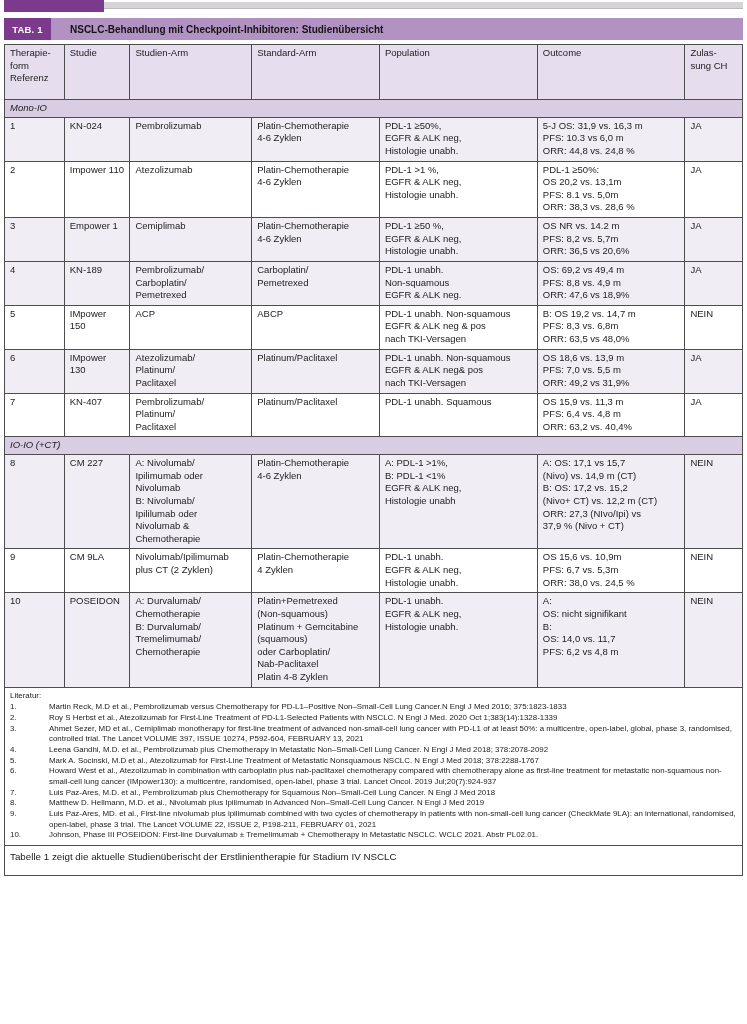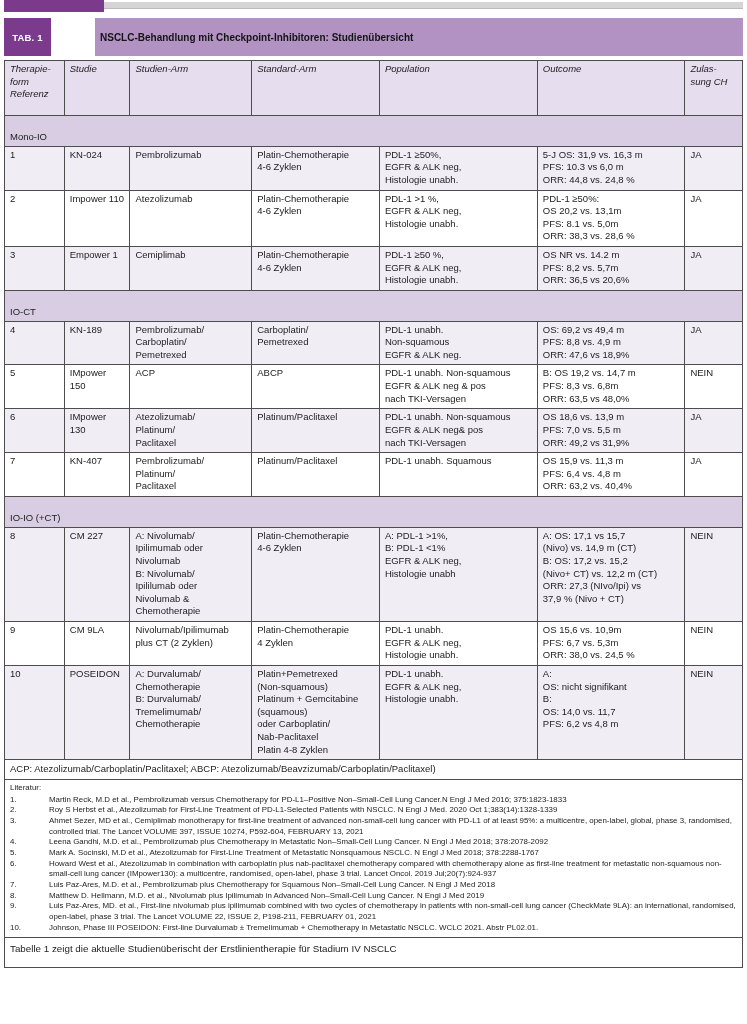--- a/index.html
+++ b/index.html
@@ -4,27 +4,27 @@
 <style>
   html,body{margin:0;padding:0;background:#ffffff;}
   body{width:747px;height:1024px;font-family:"Liberation Sans",sans-serif;color:#1c1c1c;-webkit-font-smoothing:antialiased;}
   .page{padding:0 4px;}
   :root{
     --accent:#7c3a8d; --titlebar:#b292c3; --colhead:#e6ddee; --section:#d9cde4; --rowtint:#f1edf5;
   }
   .top-deco{display:flex;align-items:flex-start;padding-top:0;}
   .deco-purple{width:100px;height:12px;background:var(--accent);}
   .deco-gray{flex:1;height:6px;background:#d6d4d6;margin-top:2px;border-bottom:1px solid #bdbbbd;}
-  .title-bar{display:flex;height:38px;margin-top:6px;gap:44px;}
+  .title-bar{display:flex;height:22px;margin-top:6px;}
   .tab-label{width:47px;background:var(--accent);color:#fff;font-weight:bold;font-size:9.5px;display:flex;align-items:center;justify-content:center;letter-spacing:.2px;}
-  .title-text{flex:1;background:var(--titlebar);color:#141414;font-weight:bold;font-size:10px;display:flex;align-items:center;padding-left:5px;}
+  .title-text{flex:1;background:var(--titlebar);color:#141414;font-weight:bold;font-size:10px;display:flex;align-items:center;padding-left:19px;}
   table.study-table{width:739px;border-collapse:collapse;table-layout:fixed;margin-top:4px;border:1.5px solid #3c3c3c;}
   .study-table th,.study-table td{border:1px solid #4d4d4d;padding:2px 5px 3px 5px;vertical-align:top;font-size:9.5px;line-height:1.33;text-align:left;white-space:pre-line;word-wrap:break-word;}
-  .study-table thead th{background:var(--colhead);font-weight:normal;height:49px;font-style:italic;}
-  .section-row td{background:var(--section);padding-top:15px;padding-bottom:2px;}
+  .study-table thead th{background:var(--colhead);font-weight:normal;height:49px;}
+  .section-row td{background:var(--section);padding-top:2px;padding-bottom:2px;font-style:italic;}
   .data-row td{background:#ffffff;}
   .data-row.shaded td{background:var(--rowtint);}
   .footnote-row td{background:#fff;padding-top:3px;padding-bottom:3px;}
   .literature-row td{background:#fff;font-size:7.9px;line-height:1.35;padding:3px 5px 4px 5px;white-space:normal;}
   .lit-label{margin-bottom:1px;}
   .lit-item{display:flex;}
   .lit-num{flex:0 0 17px;width:17px;}
   .lit-text{flex:1;padding-left:22px;}
   .caption-row td{background:#fff;font-size:9.8px;padding:4px 5px 12px 5px;}
   col.c1{width:8.1%} col.c2{width:8.9%} col.c3{width:16.5%} col.c4{width:17.3%}
@@ -109,23 +109,20 @@
           <td>Platin-Chemotherapie
 4-6 Zyklen</td>
           <td>PDL-1 ≥50 %,
 EGFR &amp; ALK neg,
 Histologie unabh.</td>
           <td>OS NR vs. 14.2 m
 PFS: 8,2 vs. 5,7m
 ORR: 36,5 vs 20,6%</td>
           <td>JA</td>
         </tr>
-        <tr class="section-row">
-          <td colspan="7">IO-CT</td>
-        </tr>
         <tr class="data-row shaded">
           <td>4</td>
           <td>KN-189</td>
           <td>Pembrolizumab/
 Carboplatin/
 Pemetrexed</td>
           <td>Carboplatin/
 Pemetrexed</td>
           <td>PDL-1 unabh.
 Non-squamous
@@ -235,37 +232,34 @@
           <td>PDL-1 unabh.
 EGFR &amp; ALK neg,
 Histologie unabh.</td>
           <td>A:
 OS: nicht signifikant
 B:
 OS: 14,0 vs. 11,7
 PFS: 6,2 vs 4,8 m</td>
           <td>NEIN</td>
         </tr>
-        <tr class="footnote-row">
-          <td colspan="7">ACP: Atezolizumab/Carboplatin/Paclitaxel;  ABCP: Atezolizumab/Beavzizumab/Carboplatin/Paclitaxel)</td>
-        </tr>
         <tr class="literature-row">
           <td colspan="7">
             <div class="lit-label">Literatur:</div>
             <div class="lit-item">
               <span class="lit-num">1.</span>
               <span class="lit-text">Martin Reck, M.D et al., Pembrolizumab versus Chemotherapy for PD-L1–Positive Non–Small-Cell Lung Cancer.N Engl J Med 2016; 375:1823-1833</span>
             </div>
             <div class="lit-item">
               <span class="lit-num">2.</span>
               <span class="lit-text">Roy S Herbst et al., Atezolizumab for First-Line Treatment of PD-L1-Selected Patients with NSCLC. N Engl J Med. 2020 Oct 1;383(14):1328-1339</span>
             </div>
             <div class="lit-item">
               <span class="lit-num">3.</span>
-              <span class="lit-text">Ahmet Sezer, MD et al., Cemiplimab monotherapy for first-line treatment of advanced non-small-cell lung cancer with PD-L1 of at least 95%: a multicentre, open-label, global, phase 3, randomised, controlled trial. The Lancet VOLUME 397, ISSUE 10274, P592-604, FEBRUARY 13, 2021</span>
+              <span class="lit-text">Ahmet Sezer, MD et al., Cemiplimab monotherapy for first-line treatment of advanced non-small-cell lung cancer with PD-L1 of at least 50%: a multicentre, open-label, global, phase 3, randomised, controlled trial. The Lancet VOLUME 397, ISSUE 10274, P592-604, FEBRUARY 13, 2021</span>
             </div>
             <div class="lit-item">
               <span class="lit-num">4.</span>
               <span class="lit-text">Leena Gandhi, M.D. et al., Pembrolizumab plus Chemotherapy in Metastatic Non–Small-Cell Lung Cancer. N Engl J Med 2018; 378:2078-2092</span>
             </div>
             <div class="lit-item">
               <span class="lit-num">5.</span>
               <span class="lit-text">Mark A. Socinski, M.D et al., Atezolizumab for First-Line Treatment of Metastatic Nonsquamous NSCLC. N Engl J Med 2018; 378:2288-1767</span>
             </div>
             <div class="lit-item">

